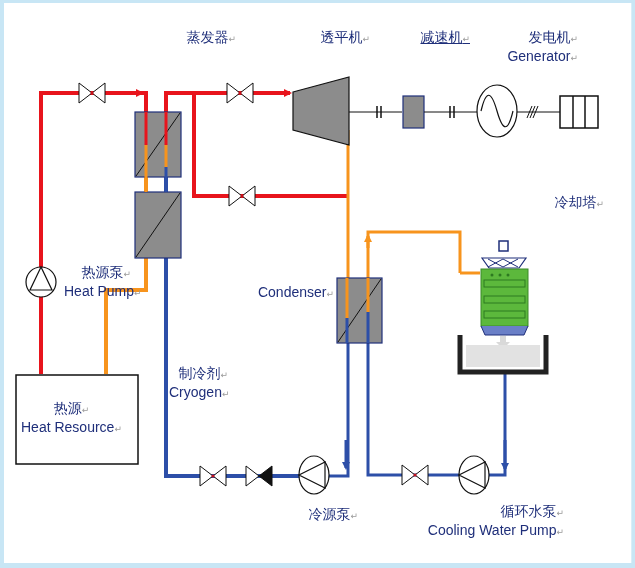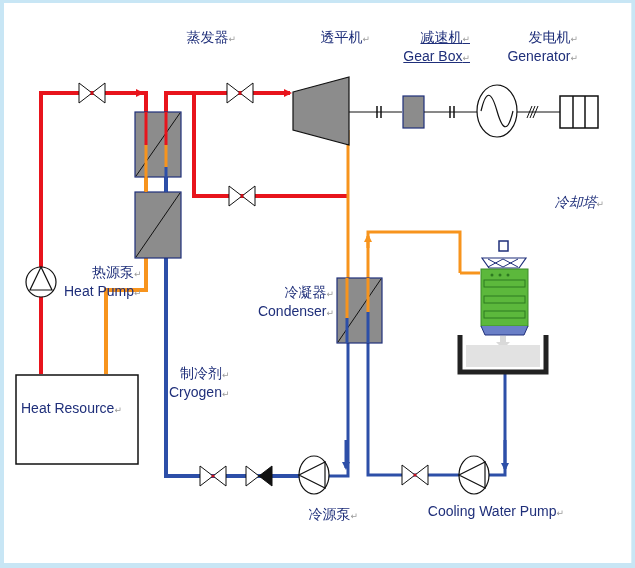--- a/index.html
+++ b/index.html
@@ -2,21 +2,21 @@
 <html><head>
 <meta charset="utf-8">
 <style>
   html, body { margin: 0; padding: 0; }
   body { width: 635px; height: 568px; background: #c8e6f5; position: relative; overflow: hidden; font-family: "Liberation Sans", "DejaVu Sans", sans-serif; }
   #frame { position: absolute; left: 4px; top: 3px; width: 627px; height: 560px; background: #ffffff; border-right: 1px solid #d9eef8; }
   svg#diagram { position: absolute; left: 0; top: 0; }
   .lbl { position: absolute; color: #1f2f7a; font-size: 14px; line-height: 17px; text-align: right; white-space: nowrap; }
   .lbl .zh { display: block; font-family: "DejaVu Sans", sans-serif; font-size: 14px; }
   .lbl .en { display: block; }
-  .lbl.left { text-align: right; }
+  .lbl.left { text-align: center; }
   .mark { color: #9a9a9a; font-size: 9px; }
 </style>
 </head>
 <body>
 
 <div id="frame"></div>
 
 <svg id="diagram" width="635" height="568" viewBox="0 0 635 568" xmlns="http://www.w3.org/2000/svg">
   <defs>
     <marker id="arrRed" markerWidth="8" markerHeight="8" refX="6" refY="4" orient="auto" markerUnits="userSpaceOnUse">
@@ -181,42 +181,42 @@
 </svg>
 
 <div class="lbl" style="left:136px; top:29px; width:100px;">
   <span class="zh">蒸发器<span class="mark">↵</span></span>
 </div>
 <div class="lbl" style="left:290px; top:16px; width:80px;margin-top:13px;">
   <span class="zh">透平机<span class="mark">↵</span></span>
 </div>
 <div class="lbl" style="left:390px; top:29px; width:80px;text-decoration:underline;">
   <span class="zh">减速机<span class="mark">↵</span></span>
-  <span class="en">Gear Box<span class="mark">↵</span></span>
 </div>
 <div class="lbl" style="left:488px; top:29px; width:90px;">
   <span class="zh">发电机<span class="mark">↵</span></span>
   <span class="en">Generator<span class="mark">↵</span></span>
 </div>
-<div class="lbl" style="left:484px; top:194px; width:120px;font-style:italic;">
+<div class="lbl" style="left:484px; top:194px; width:120px;">
   <span class="zh">冷却塔<span class="mark">↵</span></span>
 </div>
 <div class="lbl left" style="left:64px; top:264px;">
   <span class="zh" style="padding-left:7px">热源泵<span class="mark">↵</span></span>
   <span class="en">Heat Pump<span class="mark">↵</span></span>
 </div>
 <div class="lbl" style="left:244px; top:284px; width:90px;">
-  <span class="zh">冷凝器<span class="mark">↵</span></span>
   <span class="en">Condenser<span class="mark">↵</span></span>
 </div>
 <div class="lbl left" style="left:169px; top:365px;">
   <span class="zh" style="padding-left:8px">制冷剂<span class="mark">↵</span></span>
   <span class="en">Cryogen<span class="mark">↵</span></span>
 </div>
 <div class="lbl left" style="left:21px; top:400px;">
+  <span class="zh">热源<span class="mark">↵</span></span>
   <span class="en">Heat Resource<span class="mark">↵</span></span>
 </div>
 <div class="lbl" style="left:268px; top:506px; width:90px;">
   <span class="zh">冷源泵<span class="mark">↵</span></span>
 </div>
 <div class="lbl" style="left:404px; top:503px; width:160px;">
+  <span class="zh">循环水泵<span class="mark">↵</span></span>
   <span class="en">Cooling Water Pump<span class="mark">↵</span></span>
 </div>
 
 </body></html>

